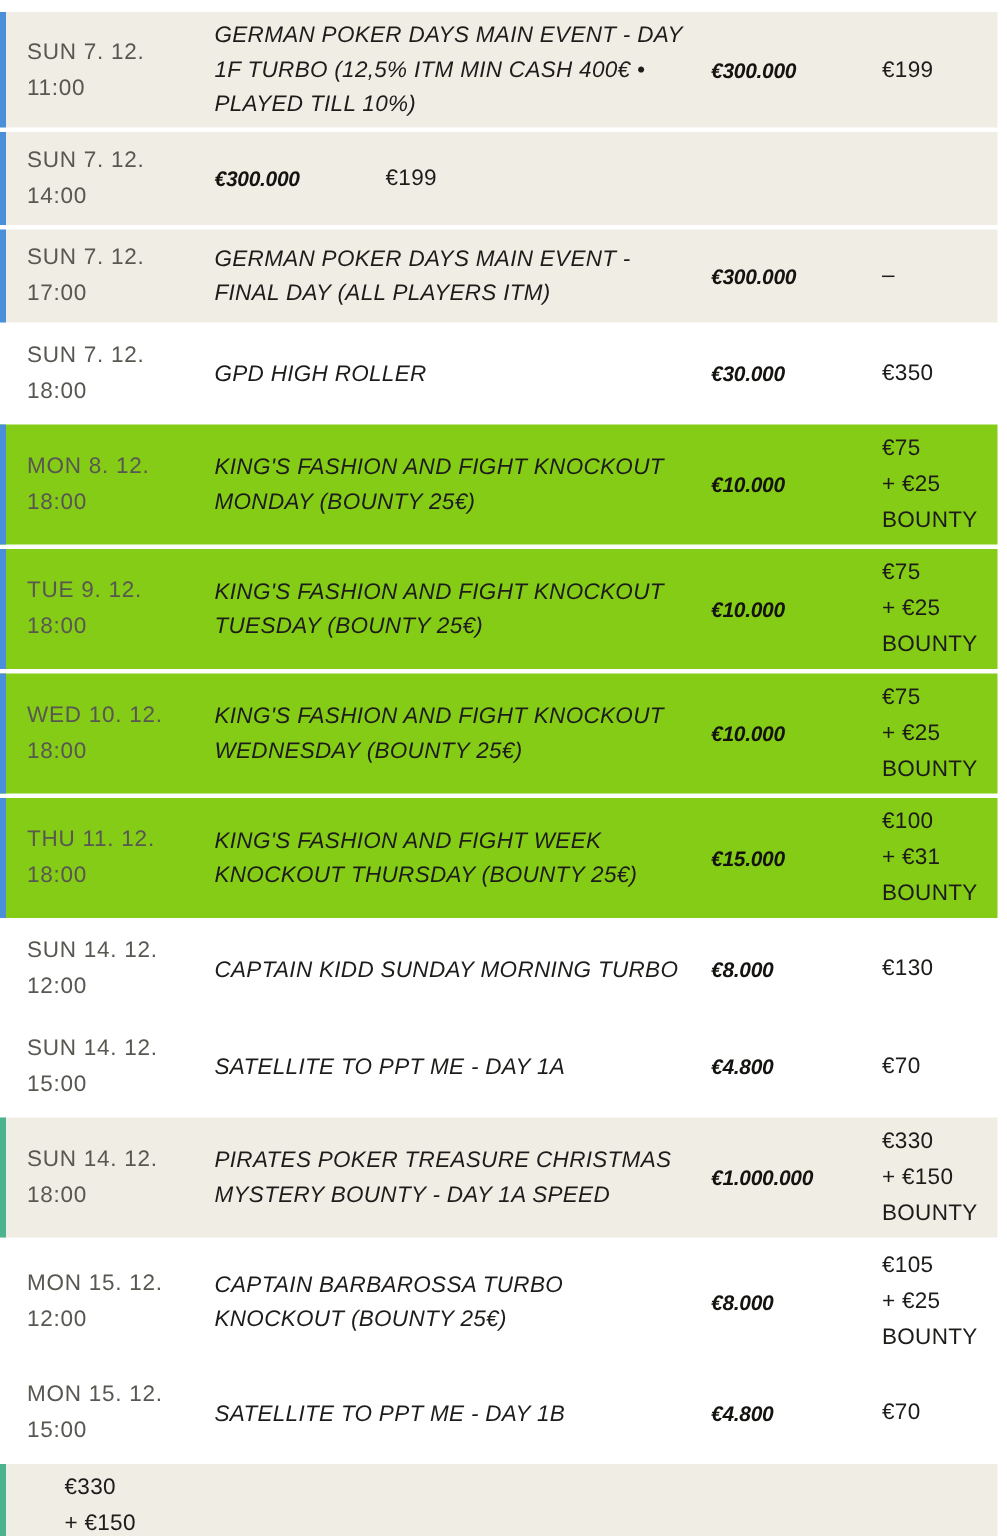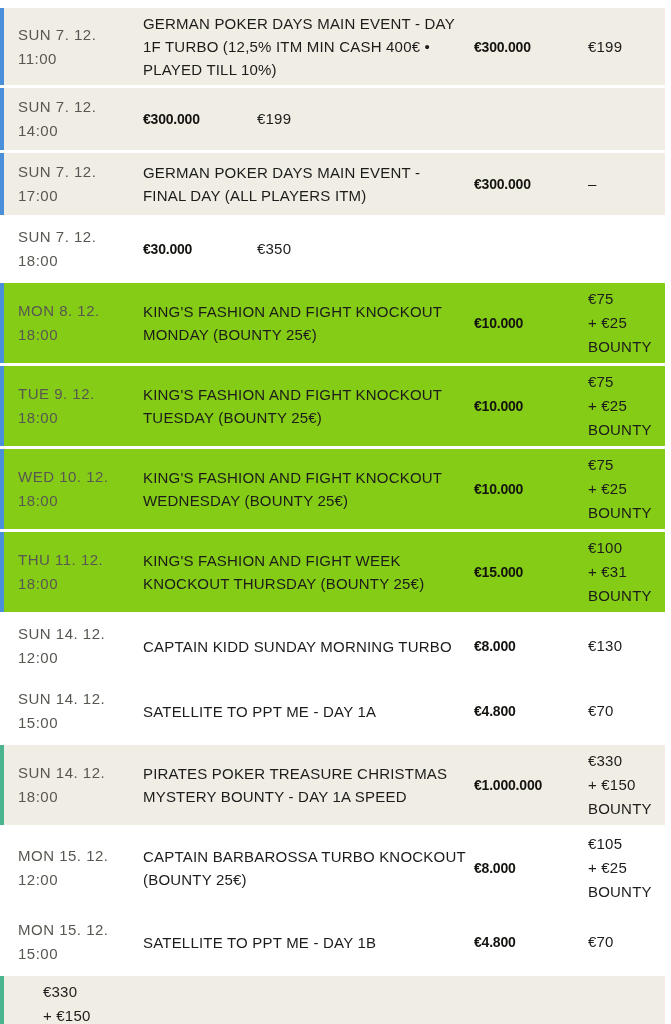--- a/index.html
+++ b/index.html
@@ -49,29 +49,31 @@
     flex-shrink: 0;
   }
   .cell-title {
     width: 331px;
     padding-right: 8px;
     color: #1d1c1a;
     font-size: 15px;
     line-height: 23px;
     letter-spacing: 0.2px;
     flex-shrink: 0;
+    font-style: italic;
   }
   .cell-guarantee {
     width: 75px;
     color: #14130f;
     font-size: 14px;
     font-weight: 700;
     letter-spacing: -0.2px;
     white-space: nowrap;
     flex-shrink: 0;
+    font-style: italic;
   }
   .cell-buyin {
     flex: 1;
     color: #1d1c1a;
     font-size: 15px;
     line-height: 24px;
     letter-spacing: 0.2px;
     white-space: pre-line;
     margin-left: 39px;
   }
@@ -99,20 +101,21 @@
     <div class="cell cell-date">SUN 7. 12.
 17:00</div>
     <div class="cell cell-title">GERMAN POKER DAYS MAIN EVENT - FINAL DAY (ALL PLAYERS ITM)</div>
     <div class="cell cell-guarantee">€300.000</div>
     <div class="cell cell-buyin">–</div>
   </div>
 
   <div class="row row--default">
     <div class="cell cell-date">SUN 7. 12.
 18:00</div>
+    <div class="cell cell-title">GPD HIGH ROLLER</div>
     <div class="cell cell-guarantee">€30.000</div>
     <div class="cell cell-buyin">€350</div>
   </div>
 
   <div class="row row--kings">
     <div class="cell cell-date">MON 8. 12.
 18:00</div>
     <div class="cell cell-title">KING'S FASHION AND FIGHT KNOCKOUT MONDAY (BOUNTY 25€)</div>
     <div class="cell cell-guarantee">€10.000</div>
     <div class="cell cell-buyin">€75

